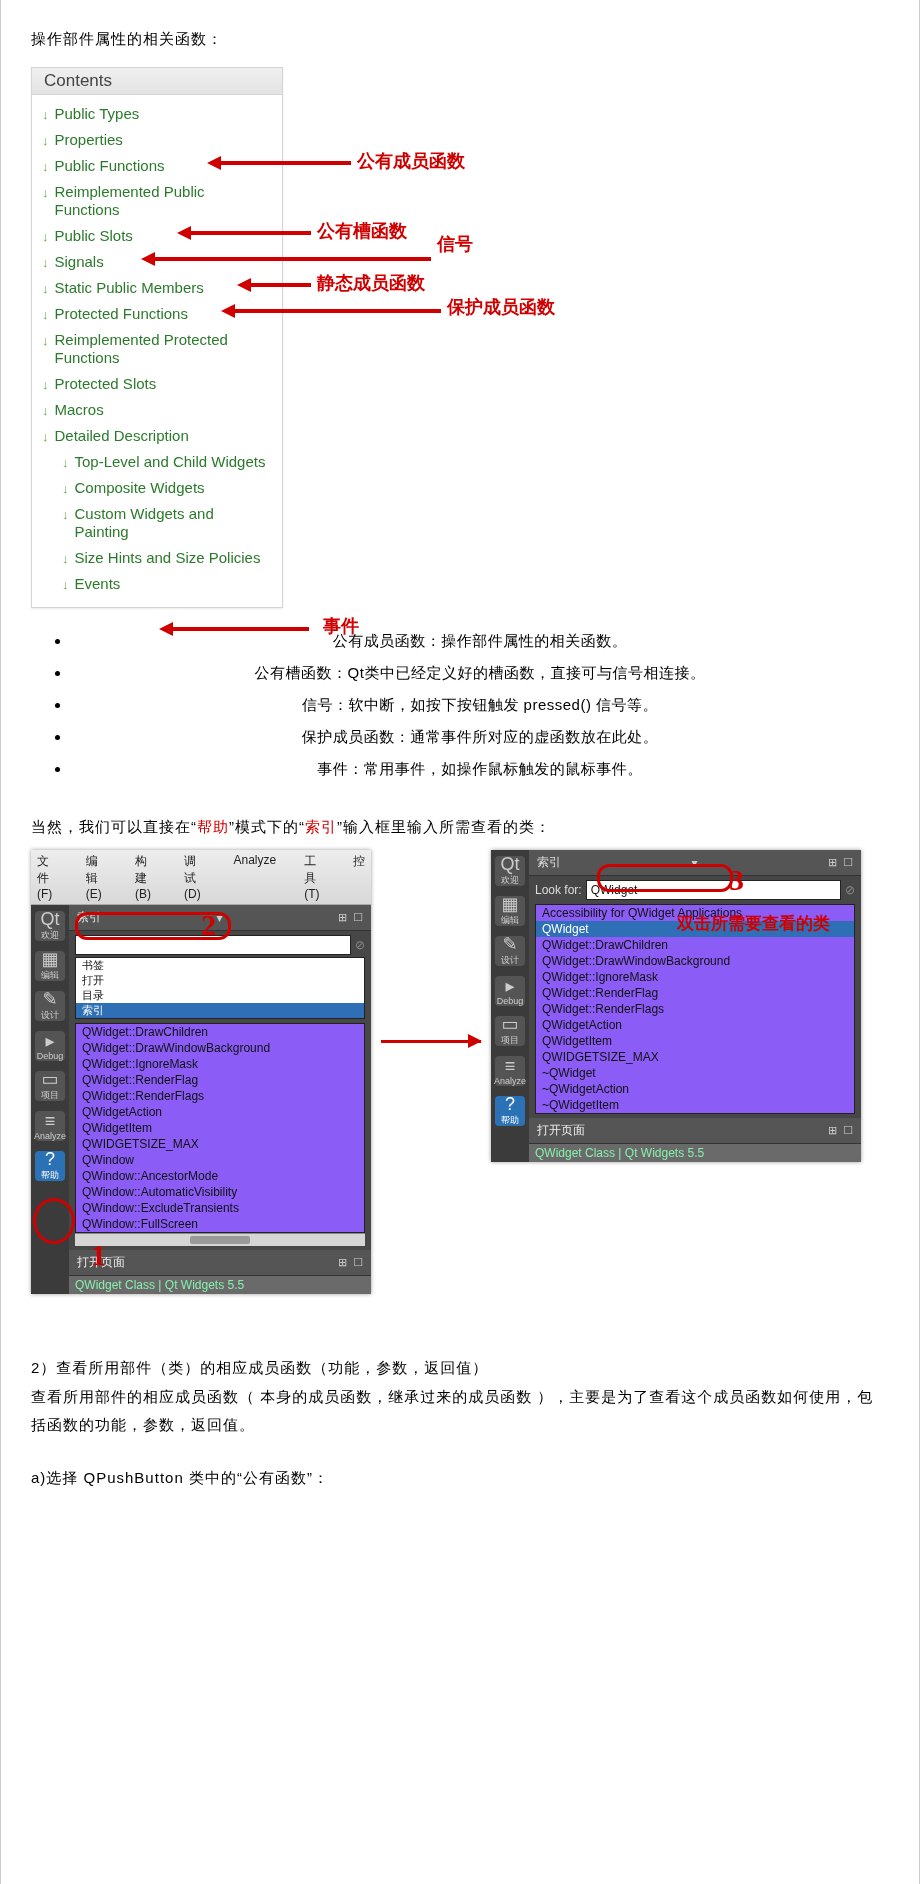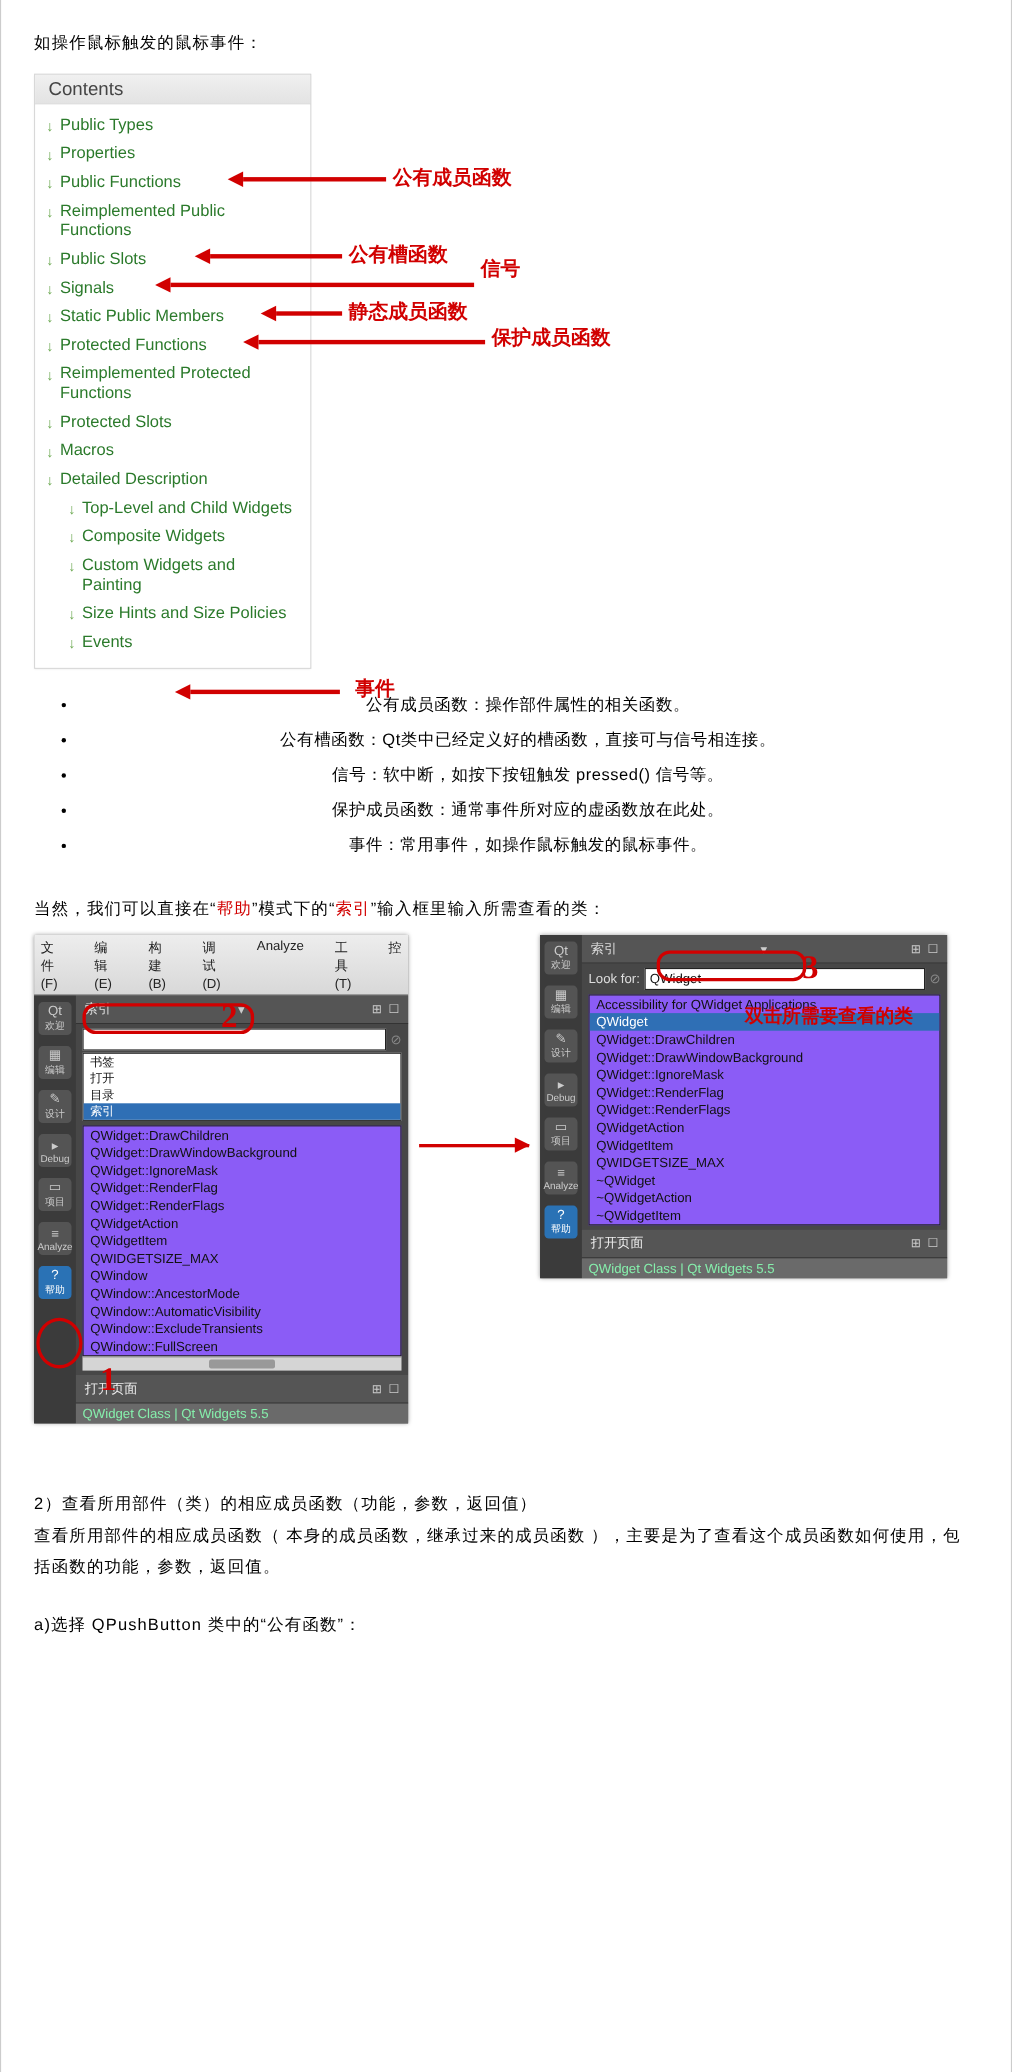--- a/index.html
+++ b/index.html
@@ -180,21 +180,21 @@
     background: #545454;
     border-radius: 4px;
     display: flex;
     flex-direction: column;
     align-items: center;
     justify-content: center;
     color: #ccc;
     font-size: 9px;
     gap: 1px;
   }
-  .sb-btn .ico { font-size: 12px; line-height: 1; }
+  .sb-btn .ico { font-size: 18px; line-height: 1; }
   .sb-btn.active { background: #2a72b5; color: #fff; }
   .body-row { display: flex; }
   .body-main { flex: 1; display: flex; flex-direction: column; }
   .bottom-open {
     background: #6a6a6a;
     padding: 2px 6px;
     color: #86efac;
   }
   .scrollbar-h {
     background: #d5d5d5;
@@ -240,21 +240,21 @@
     border: 3px solid #d10000;
     border-radius: 50%;
     background: transparent;
   }
 </style>
 </head>
 <body>
 
 <div class="page">
 
-  <div class="intro">如操作鼠标触发的鼠标事件：</div>
+  <div class="intro">操作部件属性的相关函数：</div>
 
   <div class="anno-wrap">
     <div class="contents-panel">
       <div class="contents-header">Contents</div>
       <div class="contents-body" id="contents-body">
           <div class="c-item">
             <span class="c-arrow">↓</span>
             <span>Public Types</span>
           </div>
           <div class="c-item">

